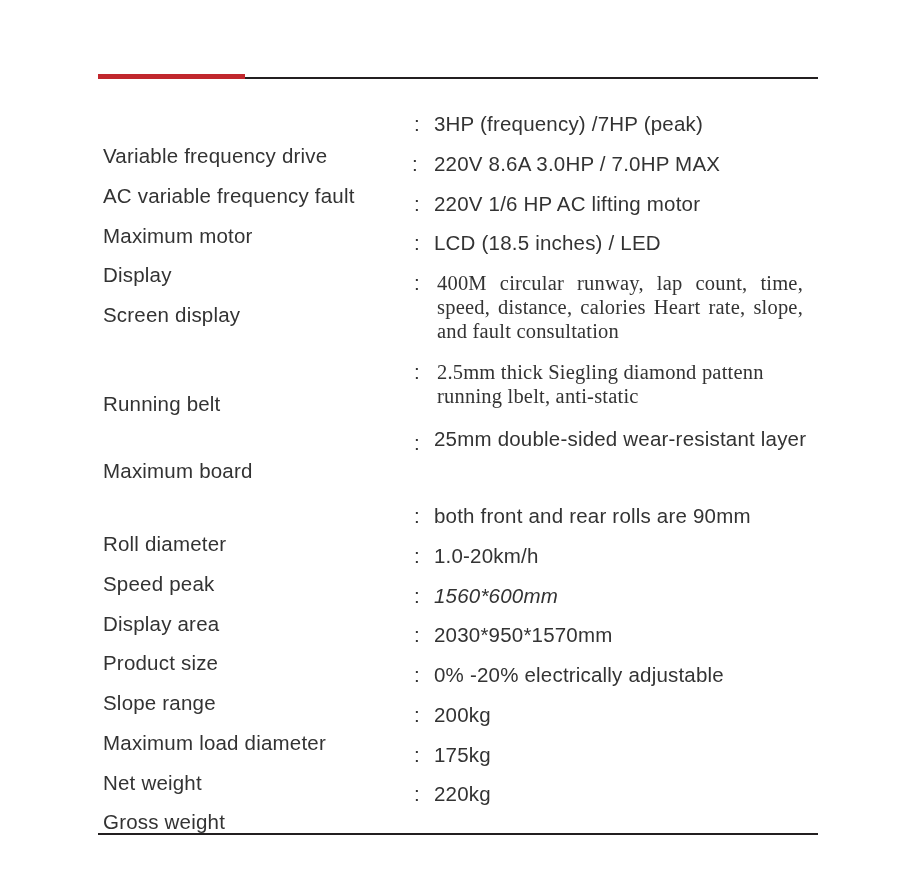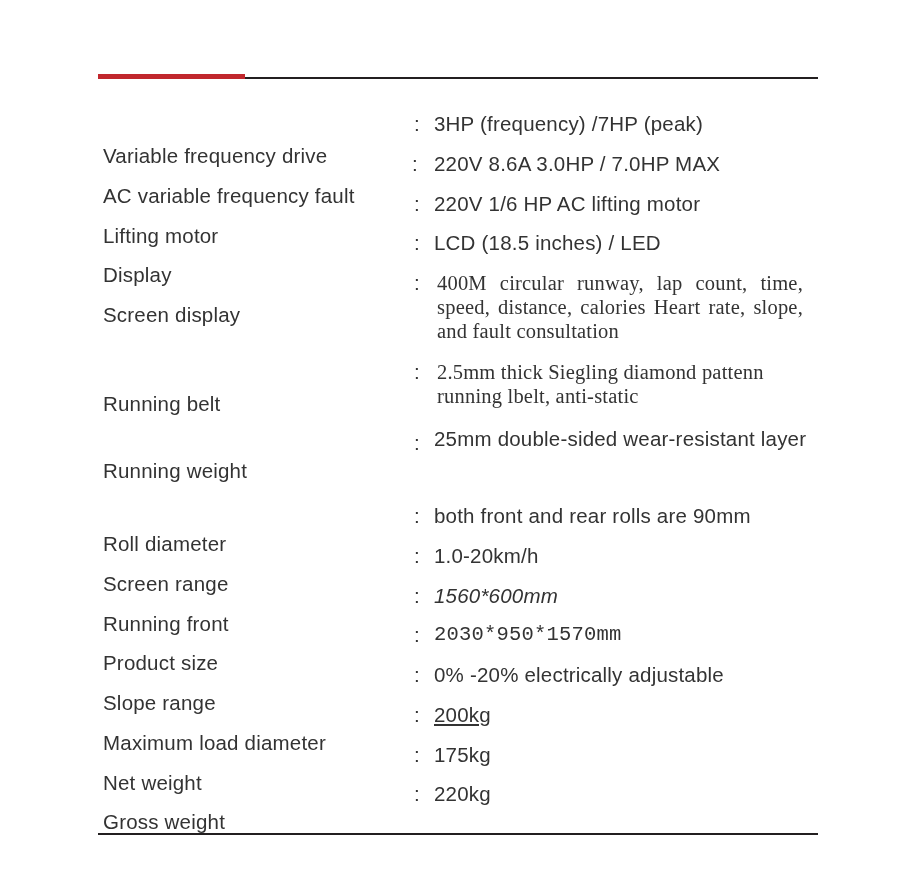--- a/index.html
+++ b/index.html
@@ -26,73 +26,73 @@
     <span class="spec-label">Variable frequency drive</span>
     <span class="spec-colon">:</span>
     <span class="spec-value">3HP (frequency) /7HP  (peak)</span>
   </div>
   <div class="spec-row" style="top:152px;">
     <span class="spec-label">AC variable frequency fault</span>
     <span class="spec-colon" style="left:309px;">:</span>
     <span class="spec-value">220V 8.6A 3.0HP / 7.0HP MAX</span>
   </div>
   <div class="spec-row" style="top:192px;">
-    <span class="spec-label">Lifting motor</span>
+    <span class="spec-label">Maximum motor</span>
     <span class="spec-colon">:</span>
     <span class="spec-value">220V 1/6 HP AC lifting motor</span>
   </div>
   <div class="spec-row" style="top:231px;">
     <span class="spec-label">Display</span>
     <span class="spec-colon">:</span>
     <span class="spec-value">LCD (18.5 inches) / LED</span>
   </div>
   <div class="spec-row" style="top:271px;">
     <span class="spec-label">Screen display</span>
     <span class="spec-colon">:</span>
     <span class="spec-value multi">400M circular runway, lap count, time, speed, distance, calories Heart rate, slope, and fault consultation</span>
   </div>
   <div class="spec-row" style="top:360px;">
     <span class="spec-label">Running belt</span>
     <span class="spec-colon">:</span>
     <span class="spec-value multi" style="text-align:left; width:350px;">2.5mm thick Siegling diamond pattenn running lbelt, anti-static</span>
   </div>
   <div class="spec-row" style="top:427px;">
-    <span class="spec-label">Running weight</span>
+    <span class="spec-label">Maximum board</span>
     <span class="spec-colon" style="top:4px;">:</span>
     <span class="spec-value loose">25mm double-sided wear-resistant layer</span>
   </div>
   <div class="spec-row" style="top:500px;">
     <span class="spec-label">Roll diameter</span>
     <span class="spec-colon" style="top:4px;">:</span>
     <span class="spec-value" style="top:4px;">both front and rear rolls are 90mm</span>
   </div>
   <div class="spec-row" style="top:540px;">
-    <span class="spec-label">Screen range</span>
+    <span class="spec-label">Speed peak</span>
     <span class="spec-colon" style="top:4px;">:</span>
     <span class="spec-value" style="top:4px;">1.0-20km/h</span>
   </div>
   <div class="spec-row" style="top:580px;">
-    <span class="spec-label">Running front</span>
+    <span class="spec-label">Display area</span>
     <span class="spec-colon" style="top:4px;">:</span>
     <span class="spec-value" style="top:4px;font-style:italic;">1560*600mm</span>
   </div>
   <div class="spec-row" style="top:619px;">
     <span class="spec-label">Product size</span>
     <span class="spec-colon" style="top:4px;">:</span>
-    <span class="spec-value" style="top:4px;font-family:Liberation Mono, monospace;">2030*950*1570mm</span>
+    <span class="spec-value" style="top:4px;">2030*950*1570mm</span>
   </div>
   <div class="spec-row" style="top:659px;">
     <span class="spec-label">Slope range</span>
     <span class="spec-colon" style="top:4px;">:</span>
     <span class="spec-value" style="top:4px;">0% -20% electrically adjustable</span>
   </div>
   <div class="spec-row" style="top:699px;">
     <span class="spec-label">Maximum load diameter</span>
     <span class="spec-colon" style="top:4px;">:</span>
-    <span class="spec-value" style="top:4px;text-decoration:underline;">200kg</span>
+    <span class="spec-value" style="top:4px;">200kg</span>
   </div>
   <div class="spec-row" style="top:739px;">
     <span class="spec-label">Net weight</span>
     <span class="spec-colon" style="top:4px;">:</span>
     <span class="spec-value" style="top:4px;text-align:center;">175kg</span>
   </div>
   <div class="spec-row" style="top:778px;">
     <span class="spec-label">Gross weight</span>
     <span class="spec-colon" style="top:4px;">:</span>
     <span class="spec-value" style="top:4px;">220kg</span>

